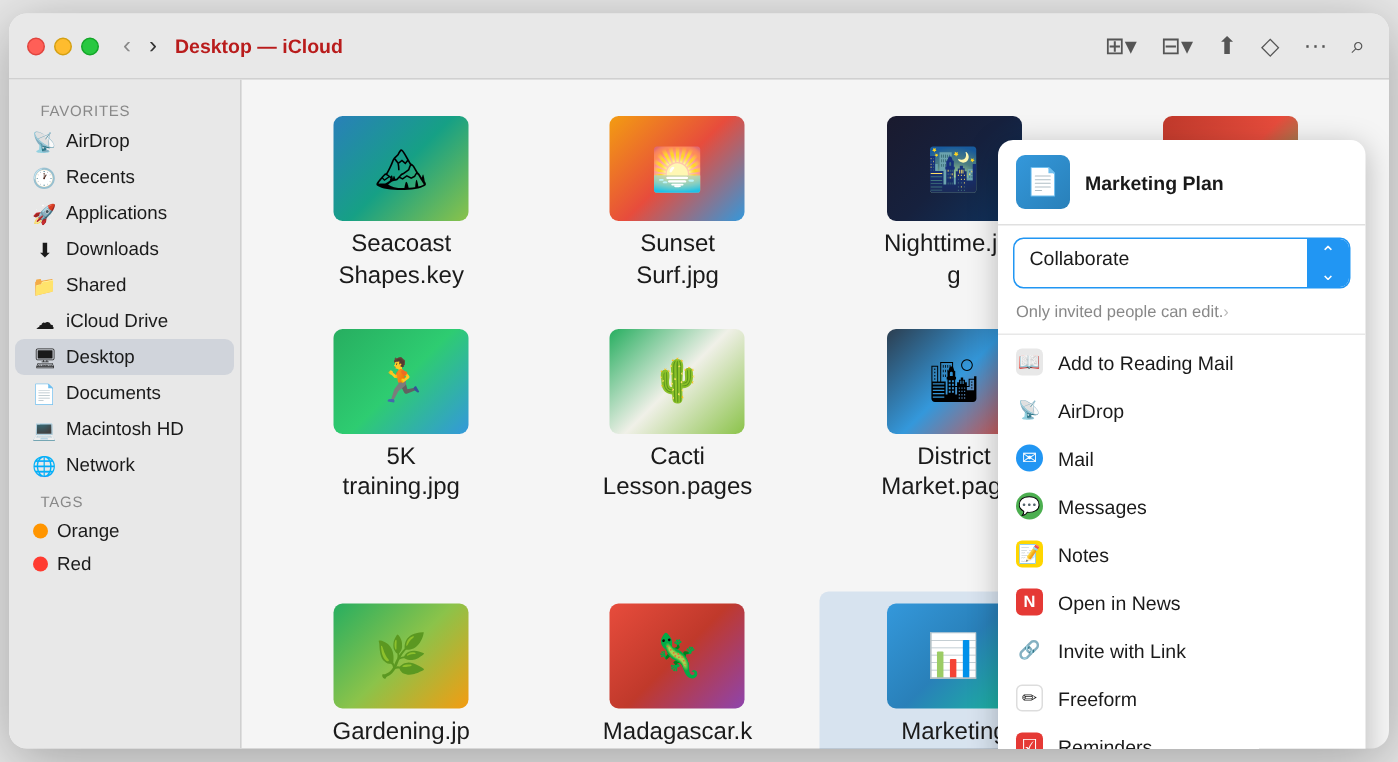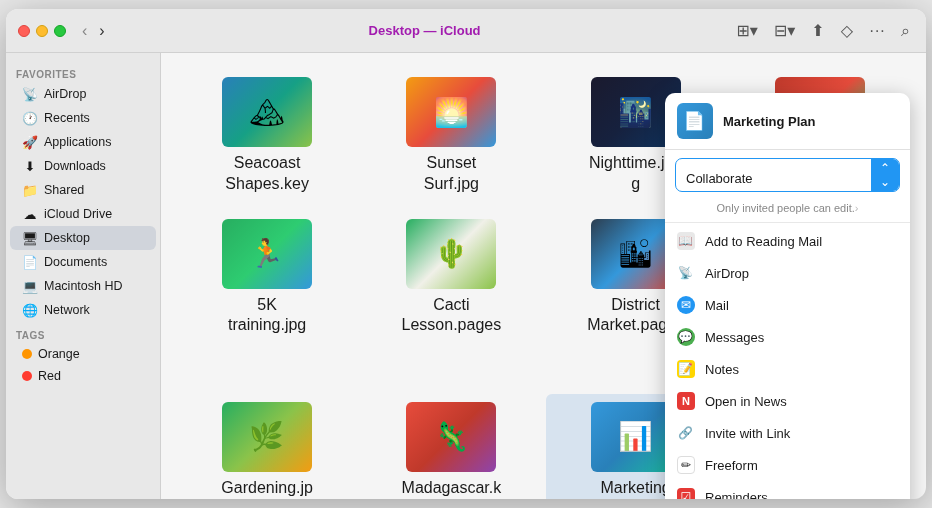--- a/index.html
+++ b/index.html
@@ -55,23 +55,22 @@
       border: none;
       font-size: 16px;
       color: #888;
       cursor: pointer;
       padding: 2px 4px;
     }
     .nav-btn.active { color: #333; }
     .titlebar-title {
       font-size: 13px;
       font-weight: 600;
-      color: #a21caf;
+      color: #b91c1c;
       flex: 1;
-      text-align: center;
     }
     .titlebar-actions {
       display: flex;
       align-items: center;
       gap: 8px;
     }
     .toolbar-btn {
       background: none;
       border: none;
       color: #555;
@@ -89,25 +88,25 @@
     .sidebar {
       width: 155px;
       background: #e8e8e8;
       border-right: 1px solid #d0d0d0;
       padding: 8px 0;
       overflow-y: auto;
       flex-shrink: 0;
     }
     .sidebar-section-label {
       font-size: 10px;
-      font-weight: 700;
+      font-weight: 400;
       color: #888;
       text-transform: uppercase;
       letter-spacing: 0.5px;
-      padding: 8px 12px 2px 10px;
+      padding: 8px 12px 2px 21px;
     }
     .sidebar-item {
       display: flex;
       align-items: center;
       gap: 6px;
       padding: 4px 12px;
       font-size: 12.5px;
       color: #1a1a1a;
       cursor: pointer;
       border-radius: 6px;
@@ -222,21 +221,21 @@
       font-size: 13px;
       font-weight: 600;
       color: #1a1a1a;
     }
     .popover-file-meta {
       font-size: 11px;
       color: #888;
     }
     .popover-collaborate {
       display: flex;
-      align-items: flex-end;
+      align-items: flex-start;
       margin: 8px 10px;
       border: 1.5px solid #2196f3;
       border-radius: 7px;
       overflow: hidden;
     }
     .collaborate-label {
       flex: 1;
       padding: 5px 10px;
       font-size: 13px;
       font-weight: 500;
@@ -248,21 +247,21 @@
       width: 28px;
       height: 32px;
       display: flex;
       align-items: center;
       justify-content: center;
       font-size: 12px;
     }
     .popover-invite-only {
       display: flex;
       align-items: center;
-      justify-content: center;
+      justify-content: flex-start;
       padding: 2px 12px 6px 12px;
       font-size: 11px;
       color: #888;
     }
     .popover-divider {
       height: 1px;
       background: #e8e8e8;
       margin: 2px 0;
     }
     .popover-menu-item {

